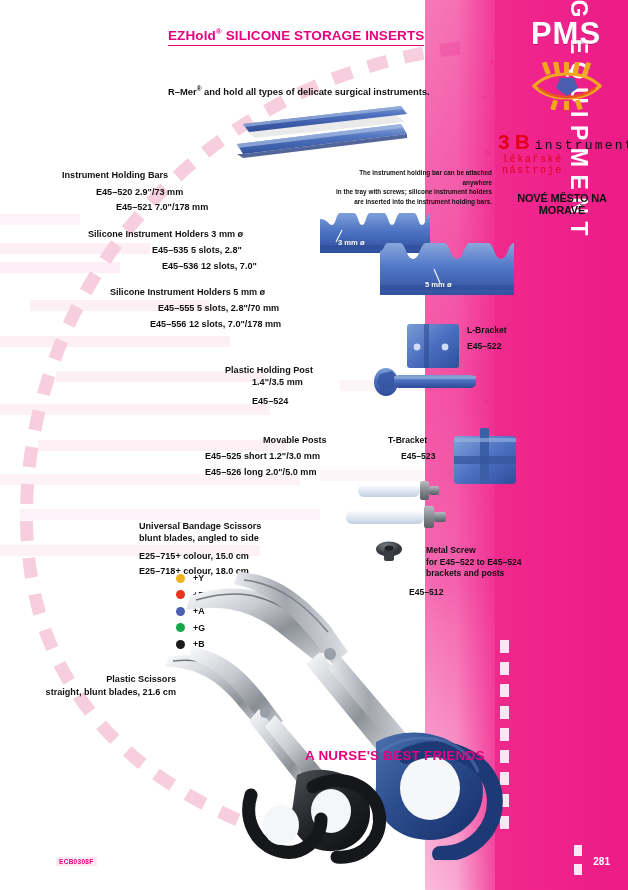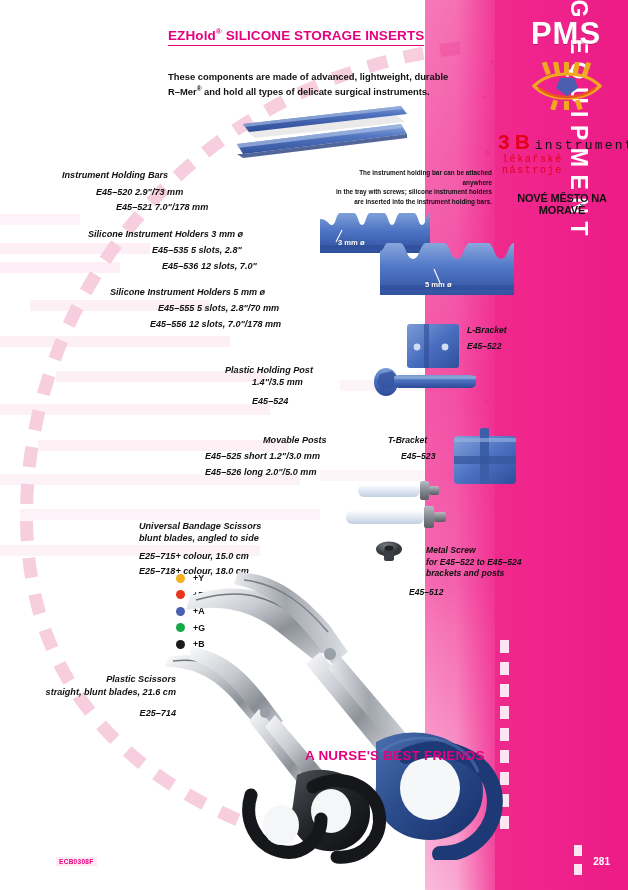--- a/index.html
+++ b/index.html
@@ -78,21 +78,21 @@
   .heading sup{font-size:8px;vertical-align:super;}
 
   .intro{
     position:absolute;left:168px;top:70px;width:290px;
     font-size:9.4px;font-weight:bold;color:#111;line-height:1.45;
   }
   .intro sup{font-size:6.5px;vertical-align:super;}
   .wmrow{position:absolute;height:11px;background:#fce9f1;}
 
   
-  .ptxt{position:absolute;color:#111;font-weight:bold;line-height:1.55;font-style:italic;}
+  .ptxt{position:absolute;color:#111;font-weight:bold;line-height:1.55;}
   .t9{font-size:8.6px;}
   .t95{font-size:9.1px;}
   .right{text-align:right;}
 
   .caption{
     position:absolute;left:332px;top:168px;width:160px;
     font-size:6.4px;font-weight:bold;color:#111;text-align:right;line-height:1.5;
   }
 
   
@@ -212,21 +212,21 @@
       <span class="rule"></span>
     </div>
     <div class="brand-city">NOVÉ MĚSTO NA MORAVĚ</div>
   </div>
 
   <div class="heading">
     <span>EZHold</span><sup>®</sup>&nbsp;<span>SILICONE STORAGE INSERTS</span>
   </div>
 
   <div class="intro">
-    <span>These components are made of advanced, lightweight, durable</span><br>
+    <br>
     <span>R–Mer</span><sup>®</sup><span> and hold all types of delicate surgical instruments.</span>
   </div>
 
   <svg class="art" style="left:225px;top:100px;" width="185" height="80" viewBox="0 0 185 80">
     <defs>
       <linearGradient id="bargrad" x1="0" y1="0" x2="0" y2="1">
         <stop offset="0%" stop-color="#7e9ad2"></stop>
         <stop offset="35%" stop-color="#4d6fbd"></stop>
         <stop offset="100%" stop-color="#2f4d97"></stop>
       </linearGradient>
@@ -481,21 +481,20 @@
     <path d="M132 130 C162 116, 198 132, 204 158 C210 186, 190 208, 162 206
              C138 204, 122 184, 128 160 Z" fill="url(#blk)"></path>
     <ellipse cx="166" cy="166" rx="20" ry="22" fill="#f5f6f8"></ellipse>
     <path d="M148 142 C176 126, 210 142, 214 168 C218 194, 198 214, 172 212" fill="none" stroke="#16171a" stroke-width="13" stroke-linecap="round"></path>
     <path d="M86 150 C78 176, 92 200, 114 206 C136 212, 156 196, 156 174" fill="none" stroke="#16171a" stroke-width="13" stroke-linecap="round"></path>
     <ellipse cx="116" cy="180" rx="18" ry="20" fill="#f5f6f8"></ellipse>
   </svg>
 
   <div class="ptxt t95 right" style="left:0;top:672px;width:176px;">Plastic Scissors</div>
   <div class="ptxt t95 right" style="left:0;top:685px;width:176px;">straight, blunt blades, 21.6 cm</div>
-  <div class="ptxt t95 right" style="left:0;top:706px;width:176px;">E25–714</div>
 
   <div class="tagline">A NURSE'S BEST FRIENDS</div>
 
   <div class="footcode">ECB0308F</div>
   <div class="foot-tick" style="top:845px;"></div>
   <div class="foot-tick" style="top:864px;"></div>
   <div class="pagenum">281</div>
 
 </div>
 

